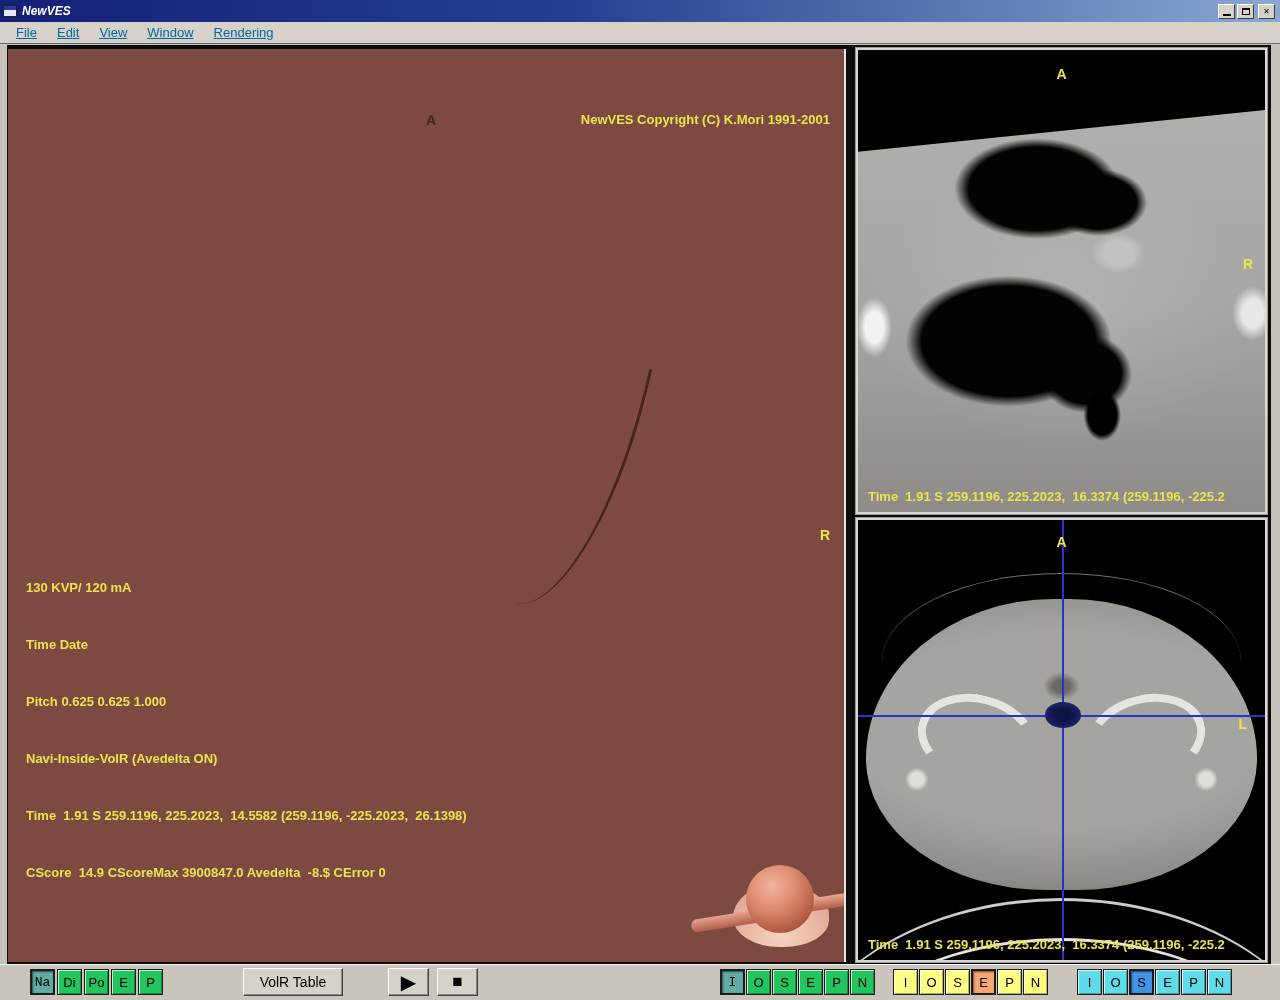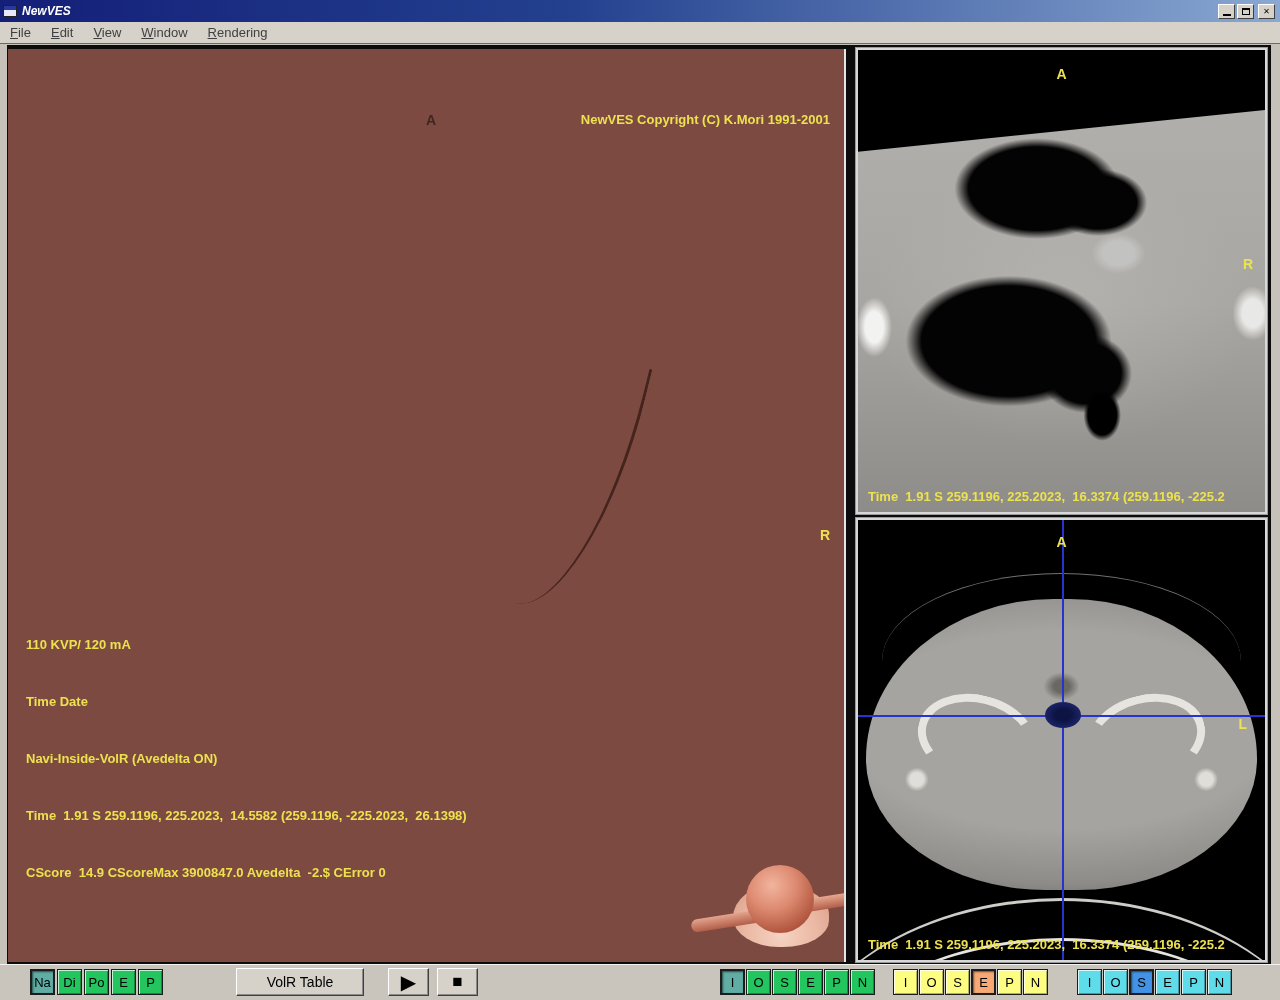--- a/index.html
+++ b/index.html
@@ -16,21 +16,21 @@
   .win-btns { display:flex; gap:2px; margin-right:2px; }
   .win-btn { width:17px; height:15px; background:#d6d2ca; border:1px solid #888;
     border-top-color:#fff; border-left-color:#fff; border-right-color:#404040; border-bottom-color:#404040;
     font-size:10px; font-weight:bold; color:#000; display:flex; align-items:center; justify-content:center;
     font-family:"DejaVu Sans Mono", monospace; line-height:1; }
   .win-btn.minimize span { display:block; width:8px; height:2px; background:#000; margin-top:8px; }
   .win-btn.restore span  { display:block; width:8px; height:7px; border:1px solid #000; border-top-width:2px; }
   .win-btn.close { margin-left:2px; }
 
   .menubar { position:absolute; left:0; top:22px; width:1280px; height:22px; background:#d6d2ca;
-    border-bottom:1px solid #6a6a6a; display:flex; align-items:center; font-size:13px; color:#404040; }
+    border-bottom:1px solid #6a6a6a; display:flex; align-items:center; padding-left:6px; font-size:13px; color:#0369a1;text-decoration:underline; }
   .menu-item { padding:2px 10px 3px 10px; }
   .menu-item .mn { text-decoration:underline; }
 
   .client { position:absolute; left:7px; top:45px; width:1264px; height:919px; background:#0c0c0c; }
 
   
   .main-view { position:absolute; left:8px; top:49px; width:838px; height:913px; overflow:hidden;
     border-right:2px solid #e6e6e6; background:#7d4a41; }
   .endo {
     position:absolute; inset:0;
@@ -121,31 +121,31 @@
     background:radial-gradient(#0d1343 30%, #1b2366 70%, rgba(27,35,102,0) 100%); }
 
   
   .toolbar { position:absolute; left:0; bottom:0; width:1280px; height:36px; background:#c9c5bd; border-top:1px solid #f4f2ee; }
   .tbtn { position:absolute; top:4px; height:26px; display:flex; align-items:center; justify-content:center;
     font-size:13px; color:#000; border:1px solid #1c1c1c;
     box-shadow:inset 1px 1px 0 rgba(255,255,255,0.75), inset -1px -1px 0 rgba(0,0,0,0.3); }
   .tbtn.pressed { box-shadow:inset 1px 1px 2px rgba(0,0,0,0.55); border-width:2px; }
   .sm { width:25px; }
   .green  { background:#22c55e; }
-  .teal-pressed { background:#5fada4; }
+  .teal-pressed { background:#5fada4;font-family:Liberation Mono, monospace; }
   .yellow { background:#fdfd82; }
   .orange-pressed { background:#f8a874; }
   .cyan   { background:#5fdcea; }
   .blue-pressed { background:#4292e6; }
 
   .raised { position:absolute; top:3px; height:28px; background:#d6d2ca; border:1px solid #404040;
     border-top-color:#ffffff; border-left-color:#ffffff;
     box-shadow:inset -1px -1px 0 #8a8a8a; display:flex; align-items:center; justify-content:center;
     font-size:14px; color:#000; }
-  .volr { left:236px; width:128px; }
+  .volr { left:243px; width:100px; }
   .play { left:388px; width:41px; font-size:20px; }
   .stop { left:437px; width:41px; font-size:17px; }
 </style>
 </head>
 <body>
 
 <div class="titlebar">
   <div class="title-icon"></div>
   <div class="title-text">NewVES</div>
   <div class="win-btns">
@@ -169,25 +169,26 @@
 
 <div class="client"></div>
 
 <div class="main-view">
   <div class="endo"></div>
   <div class="endo-crease"></div>
   <div class="ov-label main-a">A</div>
   <div class="ov-label main-r">R</div>
   <div class="copyright">NewVES Copyright (C) K.Mori 1991-2001</div>
   <div class="status-block">
-    <div>110 KVP/ 120 mA</div>
+    <div>130 KVP/ 120 mA</div>
     <div>Time Date</div>
+    <div>Pitch 0.625 0.625 1.000</div>
     <div>Navi-Inside-VolR (Avedelta ON)</div>
     <div>Time  1.91 S 259.1196, 225.2023,  14.5582 (259.1196, -225.2023,  26.1398)</div>
-    <div>CScore  14.9 CScoreMax 3900847.0 Avedelta  -2.$ CError 0</div>
+    <div>CScore  14.9 CScoreMax 3900847.0 Avedelta  -8.$ CError 0</div>
   </div>
   <div class="avatar">
     <div class="avatar-blob"></div>
     <div class="avatar-rod-l"></div>
     <div class="avatar-rod-r"></div>
     <div class="avatar-sphere"></div>
   </div>
 </div>
 
 <div class="ct-panel panel-coronal">

